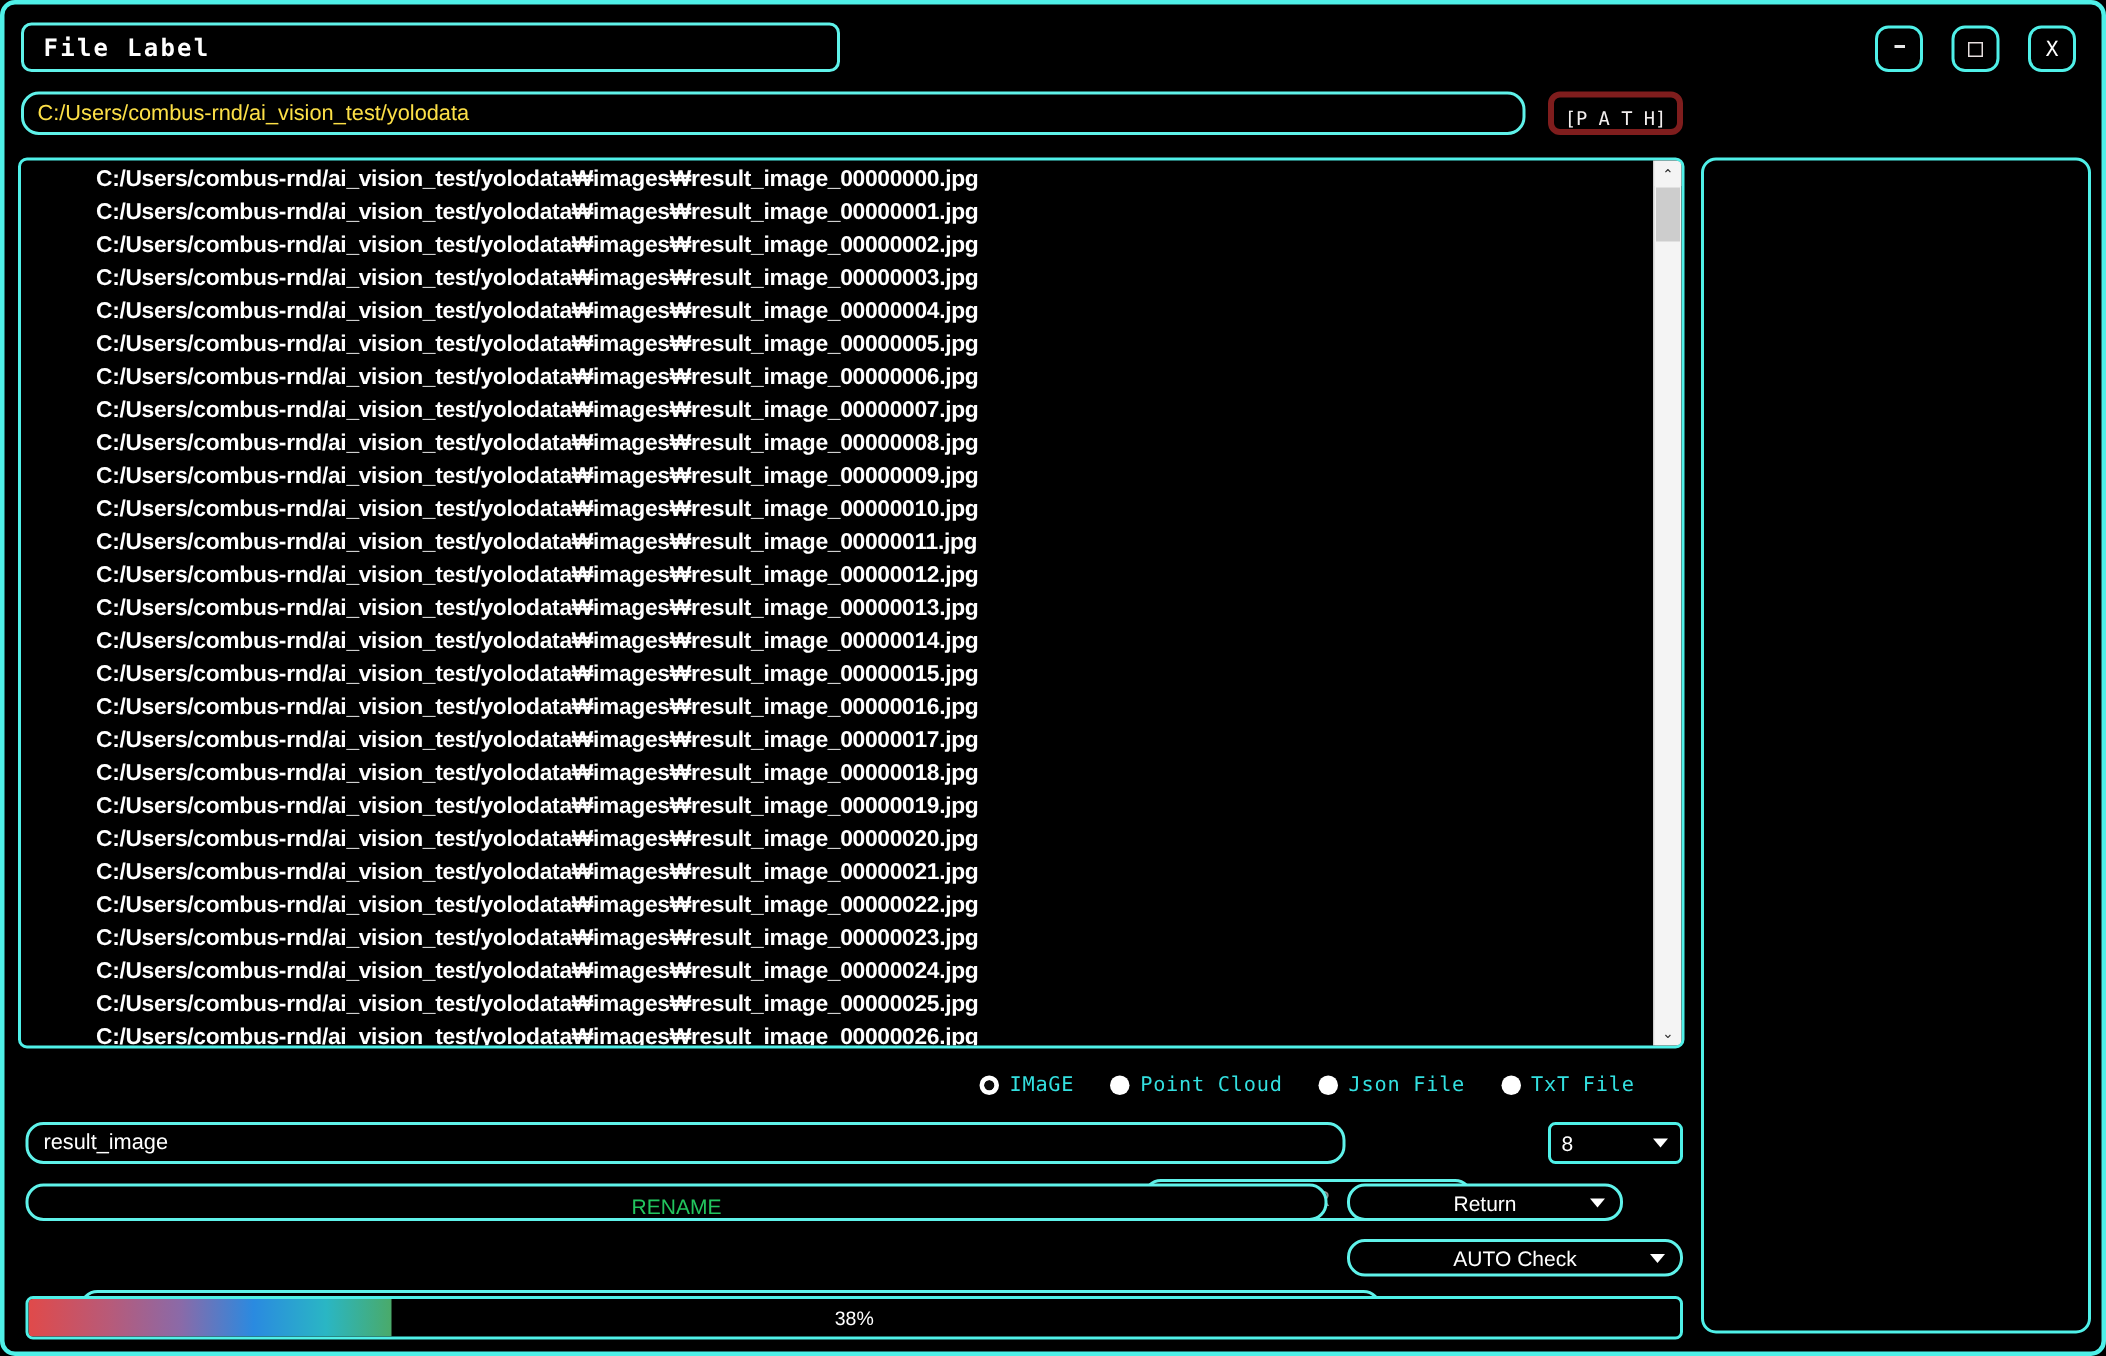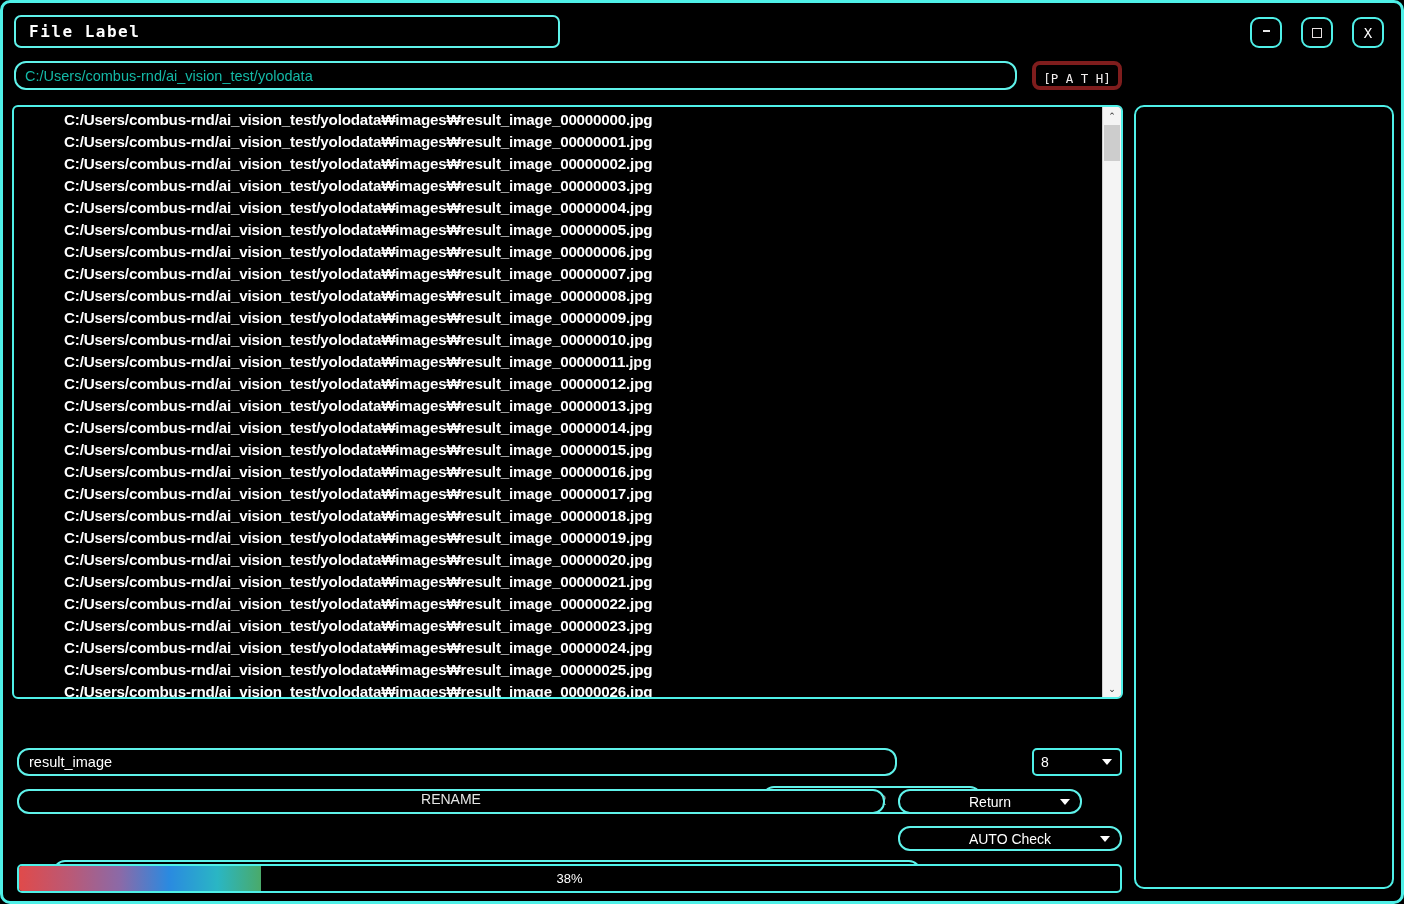--- a/index.html
+++ b/index.html
@@ -82,21 +82,21 @@
 
   
   #path-input {
     position: absolute;
     left: 11px; top: 58px;
     width: 1003px; height: 29px;
     box-sizing: border-box;
     border: 2px solid #5ff2ea;
     border-radius: 12px;
     background: #000000;
-    color: #14b8a6;
+    color: #fde047;
     font-family: "Liberation Sans", sans-serif;
     font-size: 14.5px;
     padding: 0 0 0 9px;
     outline: none;
   }
   #path-button {
     position: absolute;
     left: 1029px; top: 58px;
     width: 90px; height: 29px;
     box-sizing: border-box;
@@ -271,25 +271,25 @@
     border-top: 6px solid #ffffff;
   }
 
   
   .action-btn {
     position: absolute;
     box-sizing: border-box;
     border: 2px solid #5ff2ea;
     border-radius: 12px;
     background: #000000;
-    color: #e5e5e5;
+    color: #22c55e;
     font-family: "Liberation Sans", sans-serif;
     font-size: 14px;
     display: flex;
-    align-items: flex-start;
+    align-items: flex-end;
     justify-content: center;
     cursor: pointer;
   }
   #rename-button { left: 14px; top: 786px; width: 868px; height: 25px; }
   #start-button  { left: 14px; top: 857px; width: 868px; height: 25px; margin-left: 36px; }
 
   .combo-btn {
     position: absolute;
     box-sizing: border-box;
     border: 2px solid #5ff2ea;
@@ -404,20 +404,38 @@
       </div>
     <div id="list-scrollbar">
       <div class="sb-arrow sb-up">⌃</div>
       <div class="sb-thumb"></div>
       <div class="sb-arrow sb-down">⌄</div>
     </div>
   </div>
 
   <div id="preview-panel"></div>
 
+  <div id="type-radio-row">
+      <div class="radio-item selected">
+        <span class="radio-mark"></span>
+        <span class="radio-label">IMaGE</span>
+      </div>
+      <div class="radio-item">
+        <span class="radio-mark"></span>
+        <span class="radio-label">Point Cloud</span>
+      </div>
+      <div class="radio-item">
+        <span class="radio-mark"></span>
+        <span class="radio-label">Json File</span>
+      </div>
+      <div class="radio-item">
+        <span class="radio-mark"></span>
+        <span class="radio-label">TxT File</span>
+      </div>
+    </div>
 
   <input id="prefix-input" type="text" value="result_image" style="">
   <input id="start-number-input" type="text" placeholder="START NUMBER" style="">
   <div id="digits-select">
     <span>8</span>
     <span class="arrow"></span>
   </div>
 
   <div class="action-btn" id="rename-button">
     <span>RENAME</span>

